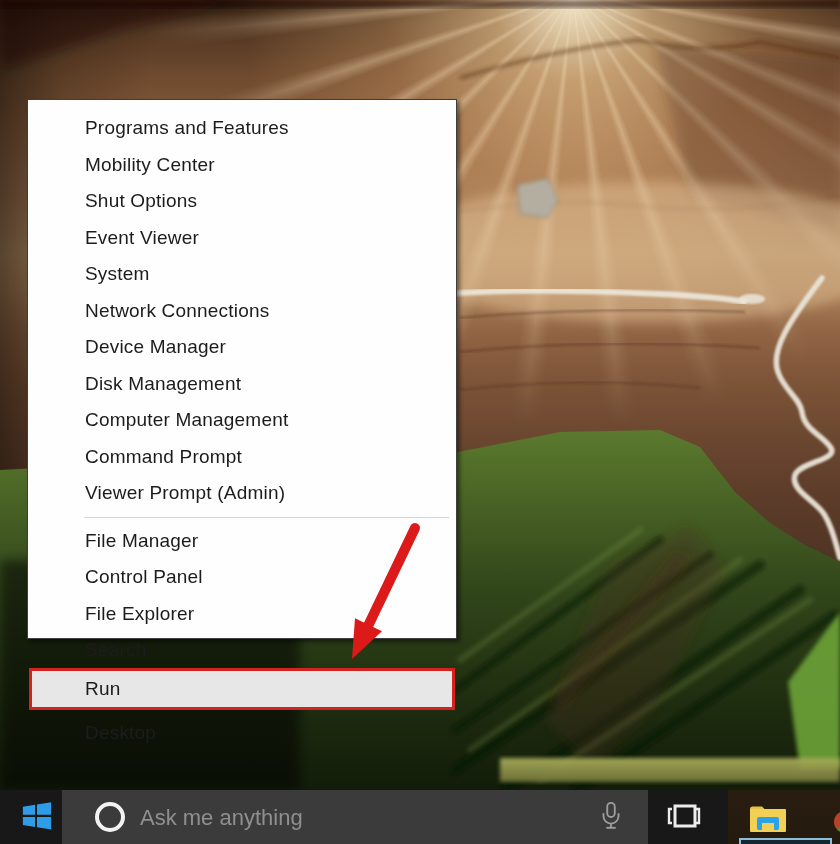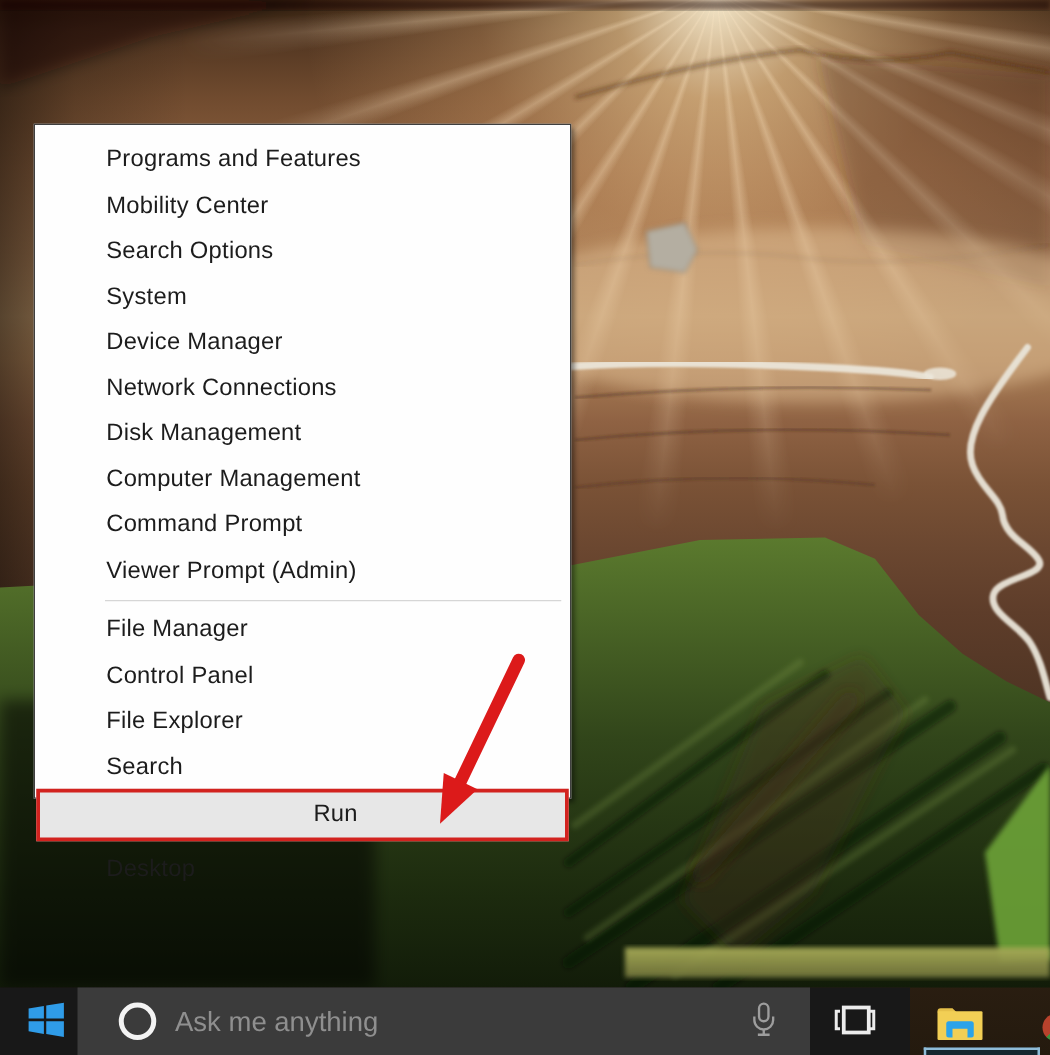--- a/index.html
+++ b/index.html
@@ -35,21 +35,21 @@
     background:conic-gradient(from -30deg, #b8422c 0 100deg, #7c6422 100deg 140deg, #3f8f3f 140deg 255deg, #b8422c 255deg);}
   #peek-box{position:absolute;left:739px;top:48px;width:93px;height:6px;box-sizing:border-box;
     border:2px solid #8fbcd8;border-bottom:none;background:#15262e;}
 
   
   #menu{position:absolute;left:27px;top:99px;width:430px;height:540px;box-sizing:border-box;z-index:10;
     background:#fefefe;border:1px solid #3f3f3f;box-shadow:3px 3px 4px rgba(0,0,0,.45);padding-top:10px;}
   .mi{height:36.5px;line-height:36.5px;padding-left:57px;font-size:19px;letter-spacing:.2px;color:#1c1c1c;position:relative;cursor:default;}
   .sep{height:1px;background:#d6d6d6;margin:5px 7px 5px 56px;}
   #run-box{box-sizing:border-box;height:42px;margin:-1px 1px 0 1px;border:3px solid #d2231f;background:#e7e7e7;}
-  #run-box .mi{height:36px;line-height:36px;padding-left:53px;text-align:center;}
+  #run-box .mi{height:36px;line-height:36px;padding-left:53px;}
   .gap{height:5px;}
   .chev{position:absolute;right:16px;top:8px;}
 
   
   #annot{position:absolute;inset:0;z-index:20;pointer-events:none;}
 </style>
 </head>
 <body>
 
 <div id="screen">
@@ -153,24 +153,25 @@
     </div>
     <div id="browser-btn" class="tb-btn">
       <div id="chrome-sliver"></div>
     </div>
     <div id="peek-box"></div>
   </div>
 
   <div id="menu">
     <div class="mi">Programs and Features</div>
     <div class="mi">Mobility Center</div>
-    <div class="mi">Search Options</div>
+    <div class="mi">Shut Options</div>
+    <div class="mi">Event Viewer</div>
     <div class="mi">System</div>
+    <div class="mi">Network Connections</div>
     <div class="mi">Device Manager</div>
-    <div class="mi">Network Connections</div>
     <div class="mi">Disk Management</div>
     <div class="mi">Computer Management</div>
     <div class="mi">Command Prompt</div>
     <div class="mi">Viewer Prompt (Admin)</div>
     <div class="sep"></div>
     <div class="mi">File Manager</div>
     <div class="mi">Control Panel</div>
     <div class="mi">File Explorer</div>
     <div class="mi">Search</div>
     <div id="run-box">

